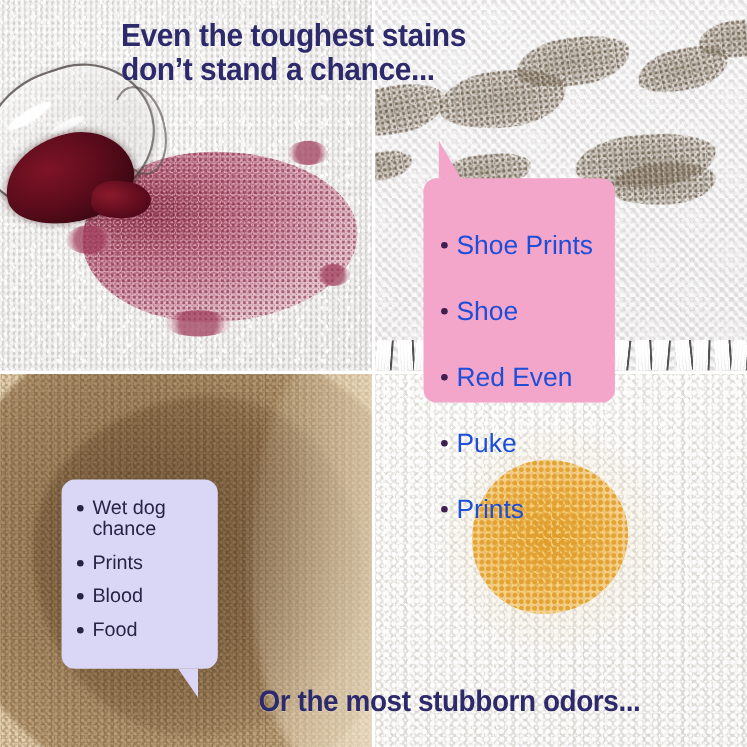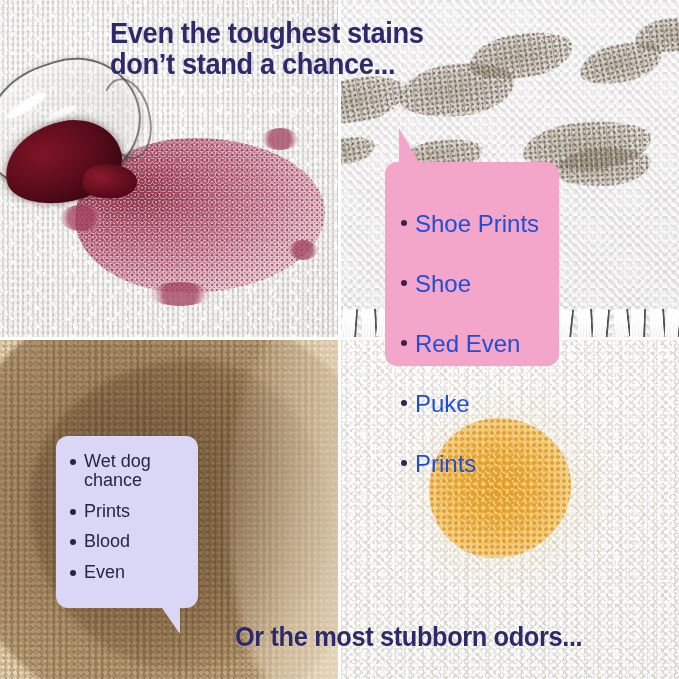--- a/index.html
+++ b/index.html
@@ -443,18 +443,18 @@
       <li>
           <span class="bullet"></span>
           <span>Prints</span>
         </li>
       <li>
           <span class="bullet"></span>
           <span>Blood</span>
         </li>
       <li>
           <span class="bullet"></span>
-          <span>Even</span>
+          <span>Food</span>
         </li>
     </ul>
   </div>
 
 </div>
 
 </body></html>

